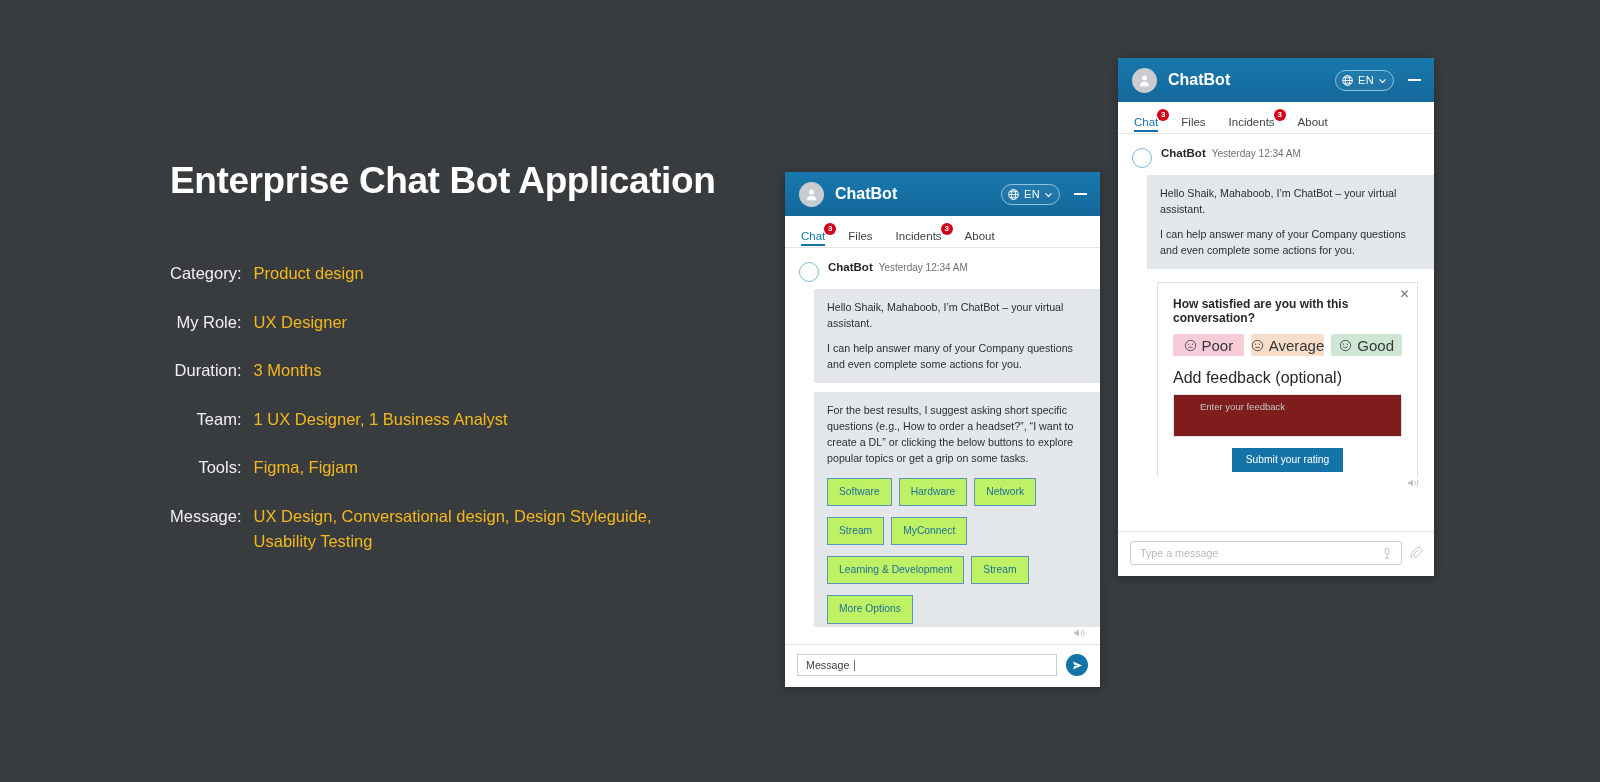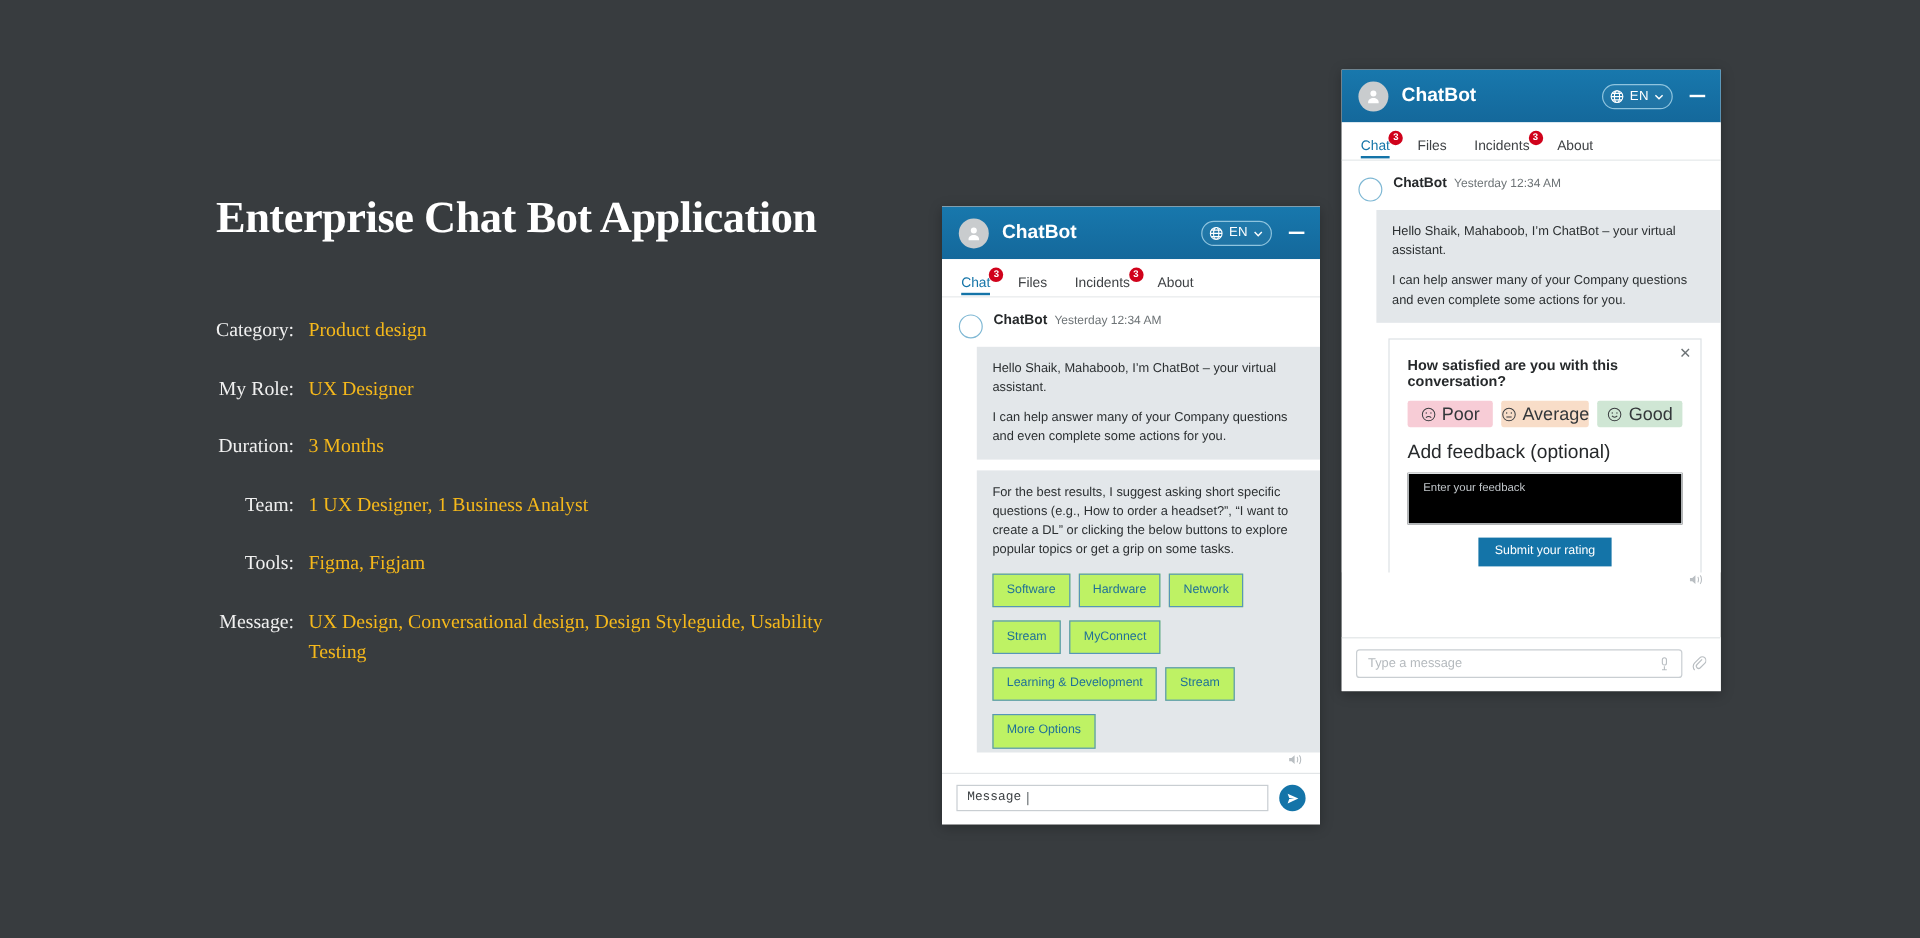--- a/index.html
+++ b/index.html
@@ -5,21 +5,21 @@
   * { box-sizing: border-box; margin: 0; padding: 0; }
   html, body {
     width: 1600px; height: 782px;
     background: #383c3f;
     font-family: "Liberation Sans", sans-serif;
     overflow: hidden;
   }
   .stage { position: relative; width: 1600px; height: 782px; }
 
   
-  .info-panel { position: absolute; left: 180px; top: 160px; width: 560px; font-family: Liberation Serif, serif; }
+  .info-panel { position: absolute; left: 170px; top: 160px; width: 560px; }
   .page-title {
     color: #ffffff; font-size: 37px; font-weight: bold;
     letter-spacing: -0.4px; white-space: nowrap;
   }
   .meta-table { margin-top: 59px; border-collapse: collapse; }
   .meta-table td { padding: 0 0 23px 0; vertical-align: top; font-size: 16.5px; line-height: 1.55; }
   .meta-label { color: #f0f0f0; text-align: right; padding-right: 12px !important; white-space: nowrap; }
   .meta-value { color: #f5b81b; }
   .meta-table tr:last-child td { padding-bottom: 0; }
 
@@ -112,21 +112,21 @@
   #win1 .msg-avatar { width: 20px; height: 20px; margin-right: 9px; margin-top: 1px; }
   #win1 .msg-sender { font-size: 11.5px; }
   #win1 .msg-time { font-size: 10px; margin-left: 6px; }
   #win1 .bubble { font-size: 10.7px; line-height: 1.48; padding: 11px 13px; margin: 7px 0 0 29px; }
   #win1 .bubble.b2 { margin-top: 9px; }
   #win1 .chip-row { gap: 7px; margin-top: 11px; }
   #win1 .chip { font-size: 10.3px; padding: 5px 11px 6px; }
   #win1 .cw-composer { padding: 9px 12px 11px; }
   #win1 .speaker-wrap { padding: 0 14px 5px 0; }
   #win1 .msg-input { height: 22px; padding: 0 8px; }
-  #win1 .msg-input .txt { font-size: 10.7px; font-family: Liberation Mono, monospace; }
+  #win1 .msg-input .txt { font-size: 10.7px; }
   #win1 .caret-bar { height: 11px; margin-left: 5px; }
   #win1 .send-btn { width: 22px; height: 22px; margin-left: 9px; }
 
   
   #win2 { left: 1118px; top: 58px; width: 316px; height: 518px; }
   #win2 .cw-header { height: 44px; padding: 0 13px 0 14px; }
   #win2 .cw-avatar { width: 25px; height: 25px; margin-right: 11px; }
   #win2 .cw-title { font-size: 16px; }
   #win2 .lang-pill { height: 21px; padding: 0 6px 0 5px; gap: 4px; }
   #win2 .lang-pill .lang-code { font-size: 11px; }
@@ -158,22 +158,22 @@
   .rating-chip {
     flex: 1; display: flex; align-items: center; justify-content: center; gap: 5px;
     height: 22px; border-radius: 2px; font-size: 15px; color: #33373a; cursor: pointer;
   }
   .rating-chip.poor { background: #f7ccd6; }
   .rating-chip.average { background: #f8ddc8; }
   .rating-chip.good { background: #cfe6d4; }
   .rating-chip svg { display: block; flex: none; }
   .fb-label { font-size: 16px; color: #26292b; margin-top: 13px; }
   .fb-box {
-    margin-top: 7px; height: 43px; border: 1px solid #dde1e4; background: #000000;
-    padding: 6px 12px; font-size: 9.5px; color: #c2c7cb;
+    margin-top: 7px; height: 43px; border: 1px solid #dde1e4; background: #7f1d1d;
+    padding: 6px 26px; font-size: 9.5px; color: #c2c7cb;
   }
   .submit-wrap { display: flex; justify-content: center; margin-top: 11px; }
   .submit-btn {
     background: #1474a8; color: #ffffff; font-size: 10.3px;
     padding: 6px 14px 7px; cursor: pointer;
   }
   .queries-line { text-align: center; margin-top: 12px; font-size: 10.3px; color: #26292b; }
   .queries-line .restart { color: #1f7fb5; cursor: pointer; }
 </style>
 </head>

